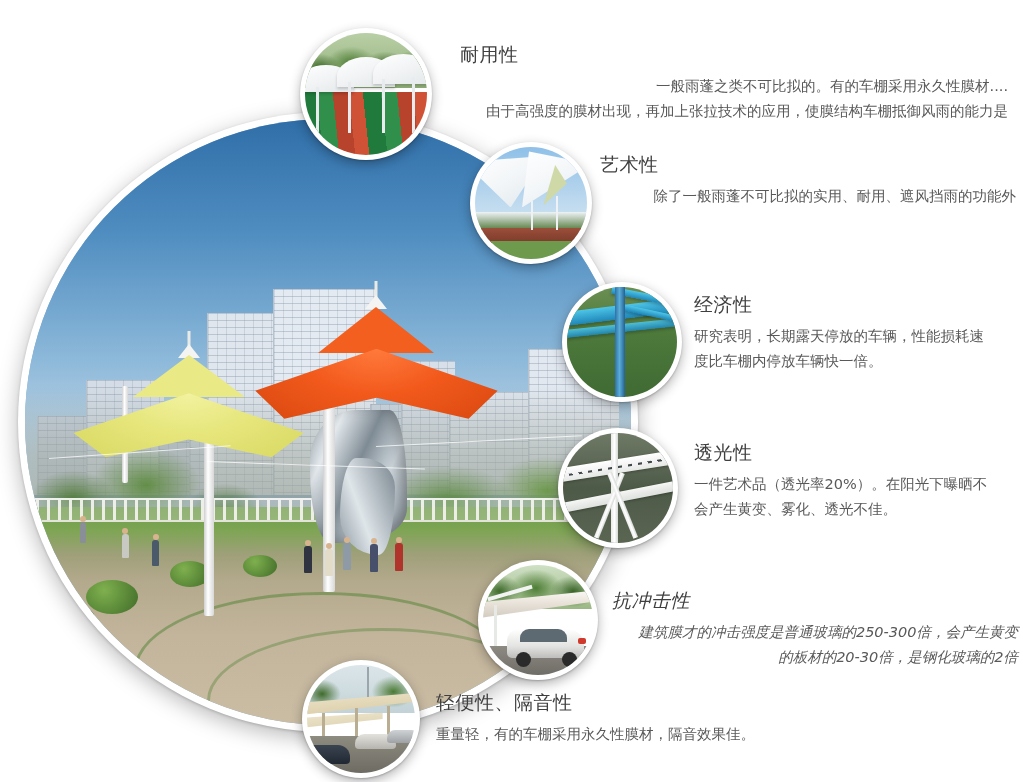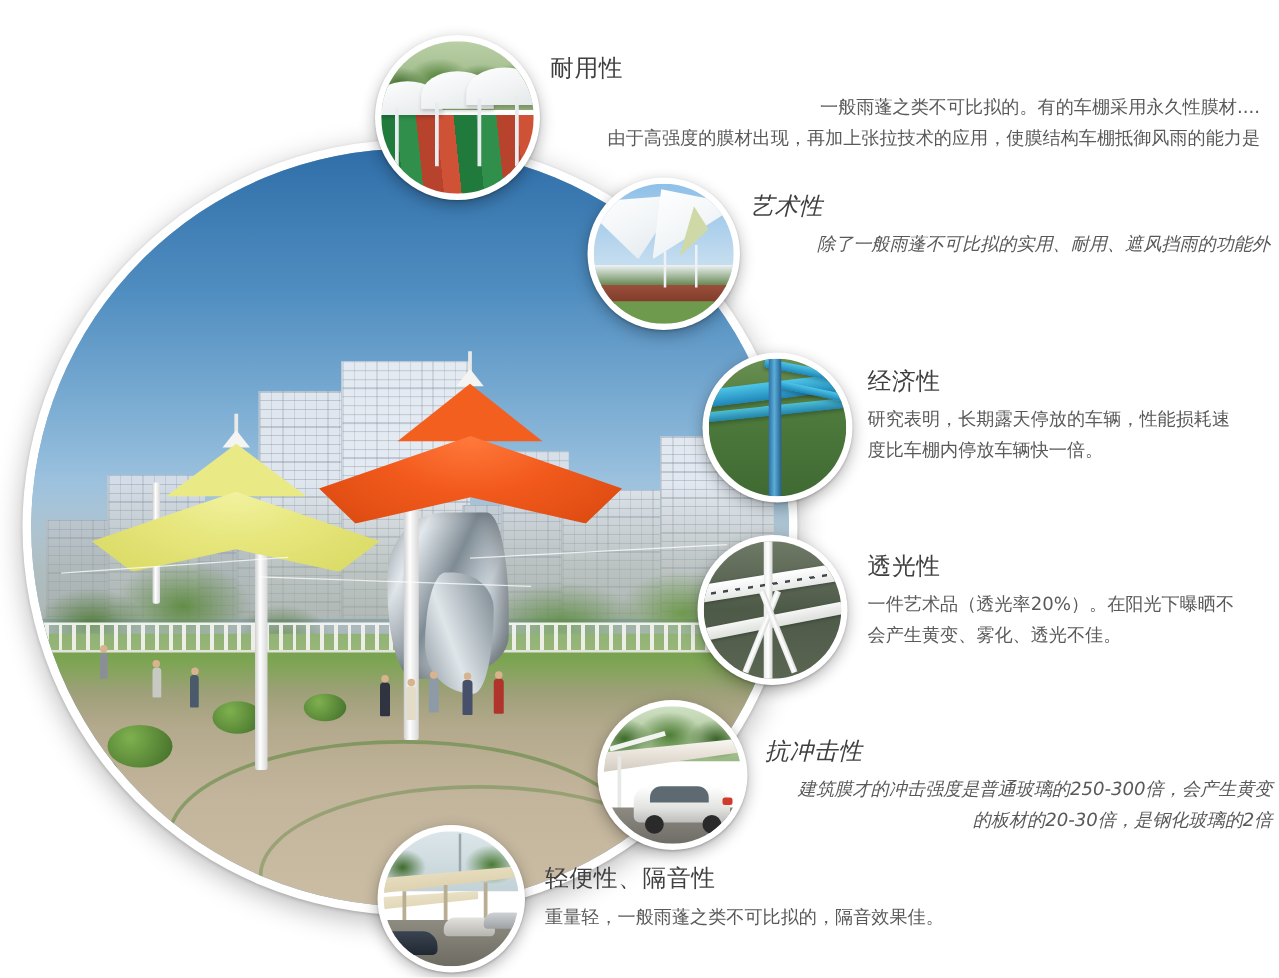--- a/index.html
+++ b/index.html
@@ -170,21 +170,21 @@
     font-size: 19px; color:#3f3f3f; letter-spacing:.5px;
     font-family:"DejaVu Sans","Liberation Sans",sans-serif;
     margin-bottom:6px; white-space:nowrap;
   }
   .fbody {
     font-size: 14.5px; color:#595959; line-height:1.75;
     font-family:"DejaVu Sans","Liberation Sans",sans-serif;
   }
   .fbody .ln { display:block; white-space:nowrap; }
   .ta-right { text-align:right; }
-  .ta-left  { text-align:left; }
+  .ta-left  { text-align:left;margin-left:20px; }
   .tn-layer   { position:absolute; }
 
   
   .t1-sky   { left:0; top:0; width:100%; height:45%; background:linear-gradient(#b9cfa6,#8fae78); }
   .t1-trees { left:0; top:8%; width:100%; height:34%; background:
       radial-gradient(ellipse 30px 20px at 12% 60%, #3f6b2a, rgba(63,107,42,0) 70%),
       radial-gradient(ellipse 36px 24px at 38% 50%, #4d7d34, rgba(77,125,52,0) 70%),
       radial-gradient(ellipse 34px 22px at 66% 58%, #3a6527, rgba(58,101,39,0) 70%),
       radial-gradient(ellipse 30px 20px at 90% 52%, #4a7830, rgba(74,120,48,0) 70%); }
   .t1-court { left:0; top:48%; width:100%; height:52%; background:
@@ -349,21 +349,21 @@
         <div class="tn-layer t2-hedge"></div>
         <div class="tn-layer t2-track"></div>
         <div class="tn-layer t2-grass"></div>
         <div class="tn-layer t2-sail" style="left:-10%;top:8%;width:72%;height:46%;clip-path:polygon(0% 12%,100% 0%,58% 100%);"></div>
         <div class="tn-layer t2-sail" style="left:42%;top:4%;width:62%;height:50%;clip-path:polygon(10% 0%,100% 22%,0% 100%);"></div>
         <div class="tn-layer t2-leaf" style="left:56%;top:16%;width:26%;height:36%;clip-path:polygon(60% 0%,100% 46%,20% 100%);"></div>
         <div class="tn-layer" style="left:72%;top:44%;width:2px;height:30%;background:#eef2f4;"></div>
         <div class="tn-layer" style="left:50%;top:48%;width:2px;height:26%;background:#eef2f4;"></div>
       </div>
     </div>
-    <div class="ftext" style="left:600px; top:152px; width:416px;font-style:italic;">
+    <div class="ftext" style="left:600px; top:152px; width:416px;">
       <div class="ftitle">艺术性</div>
       <div class="fbody ta-right">
         <span class="ln">除了一般雨蓬不可比拟的实用、耐用、遮风挡雨的功能外</span>
       </div>
     </div>
   </div>
 
   <div class="feature">
     <div class="thumb" style="left:562px; top:282px; width:120px; height:120px;">
       <div class="thumb-inner">
@@ -443,18 +443,18 @@
         <div class="tn-layer" style="left:74%;top:38%;width:3px;height:30%;background:#b9ae92;"></div>
         <div class="tn-layer t6-ground"></div>
         <div class="tn-layer t6-car" style="left:-4%;top:74%;width:44%;height:18%;background:linear-gradient(#3a4450,#202832);"></div>
         <div class="tn-layer t6-car" style="left:44%;top:64%;width:38%;height:14%;background:linear-gradient(#e4e2dc,#b6b4ae);"></div>
         <div class="tn-layer t6-car" style="left:74%;top:60%;width:32%;height:12%;background:linear-gradient(#cfd2d4,#9ea2a6);"></div>
       </div>
     </div>
     <div class="ftext" style="left:436px; top:690px; width:382px;">
       <div class="ftitle">轻便性、隔音性</div>
       <div class="fbody">
-        <span class="ln">重量轻，一般雨蓬之类不可比拟的，隔音效果佳。</span>
+        <span class="ln">重量轻，有的车棚采用永久性膜材，隔音效果佳。</span>
       </div>
     </div>
   </div>
 
 </div>
 
 </body></html>

